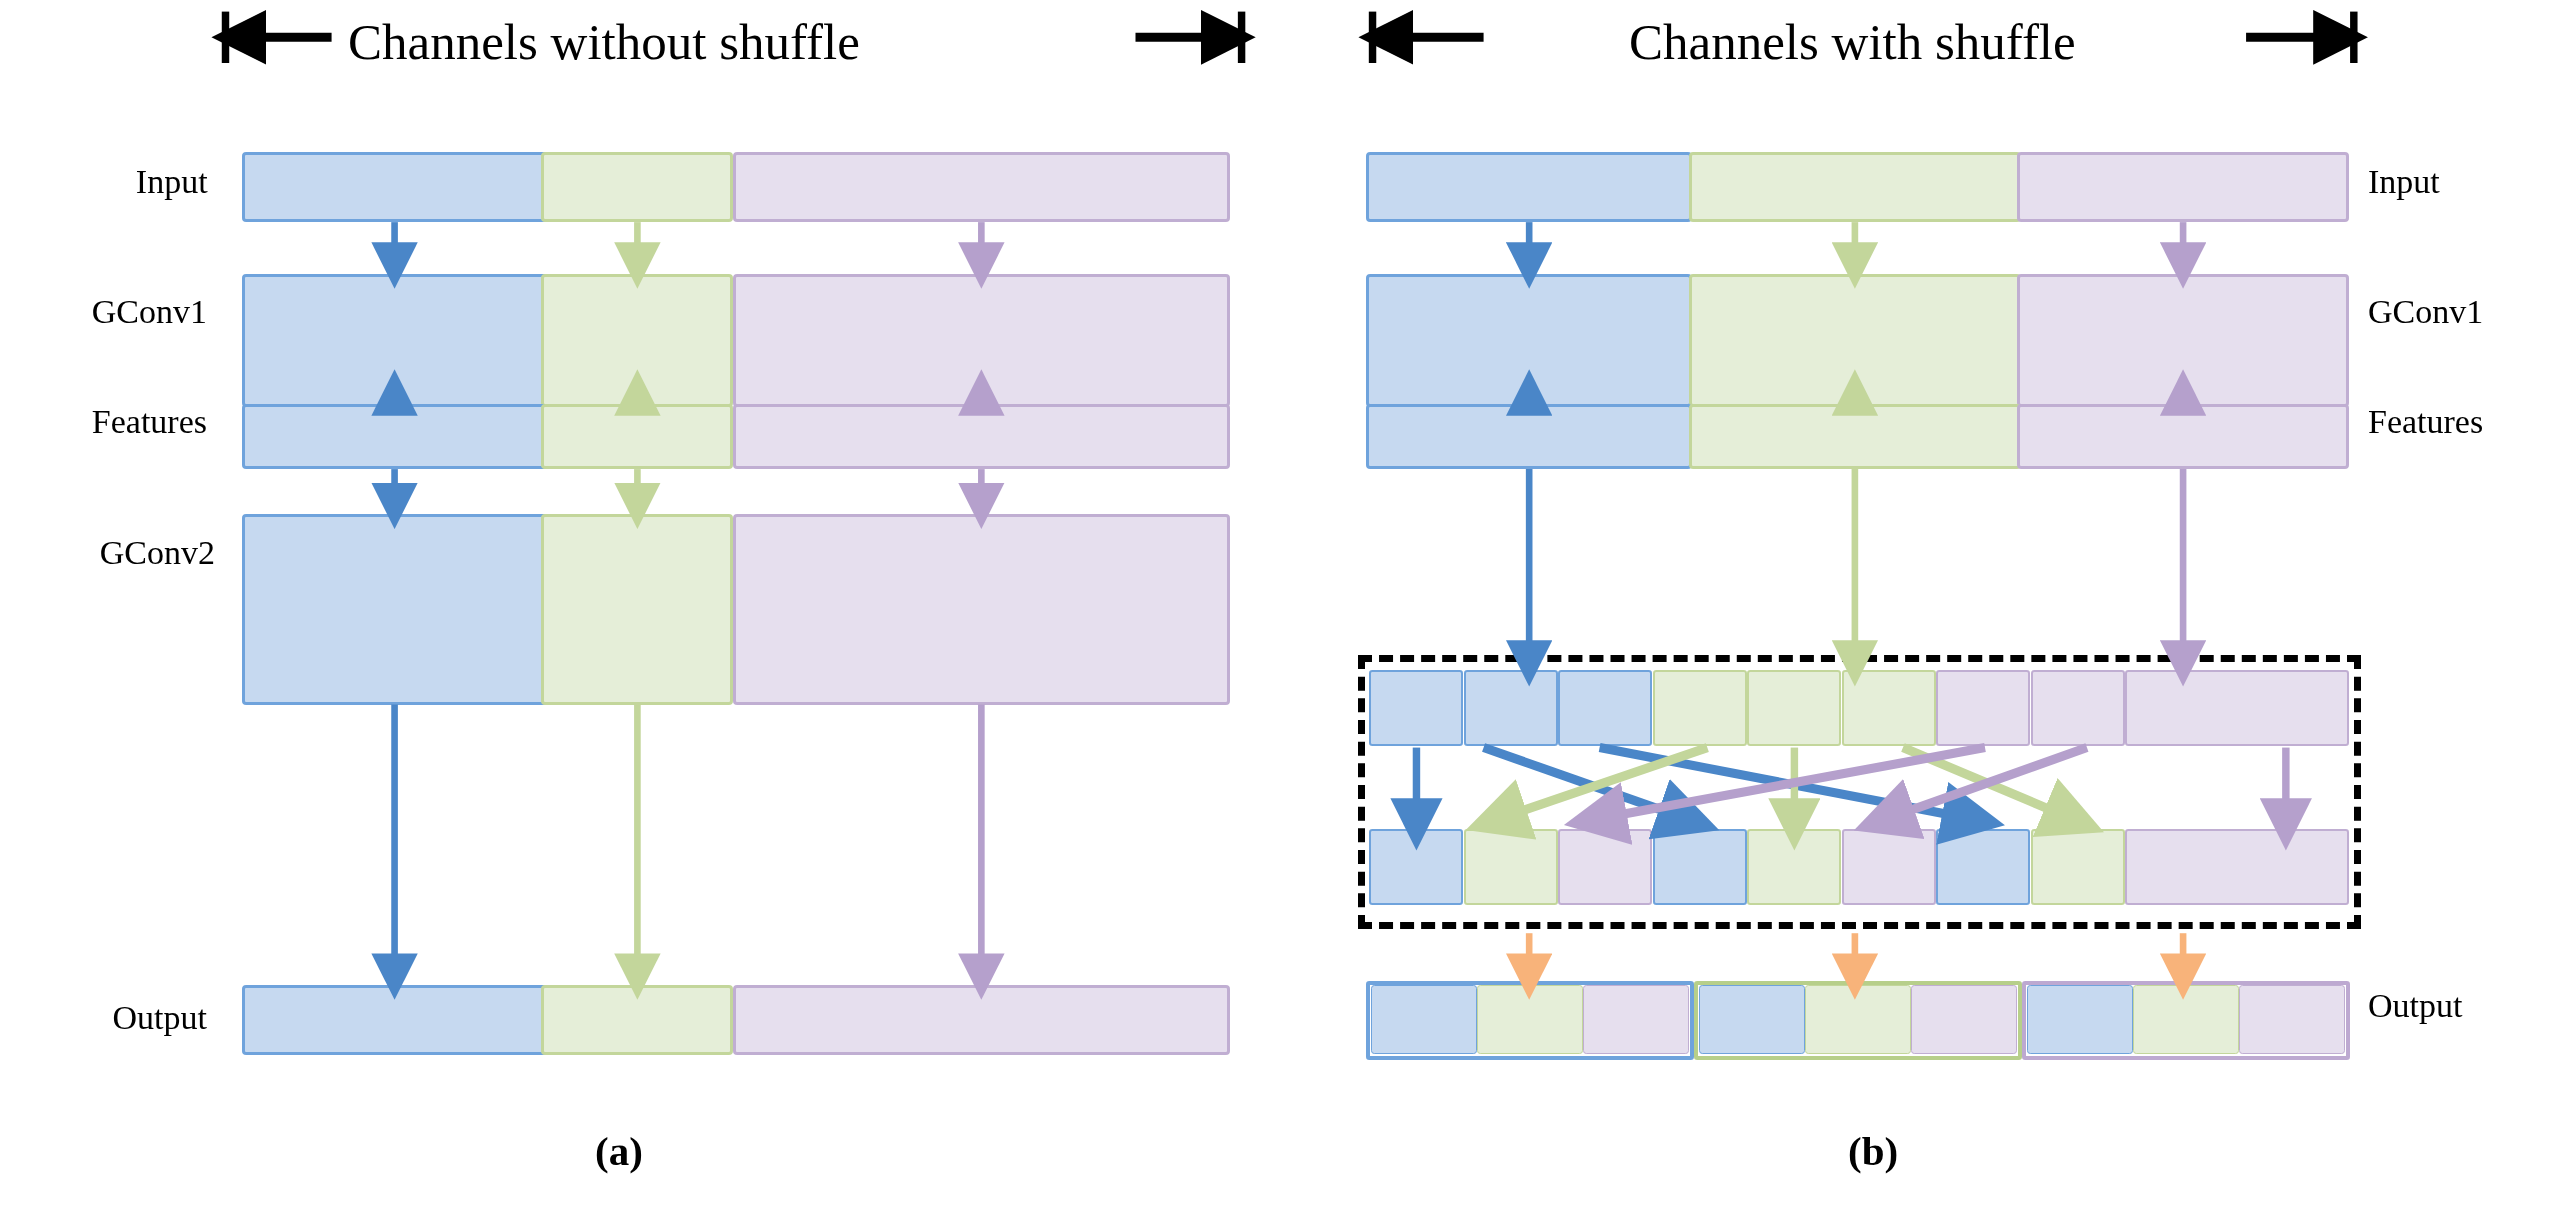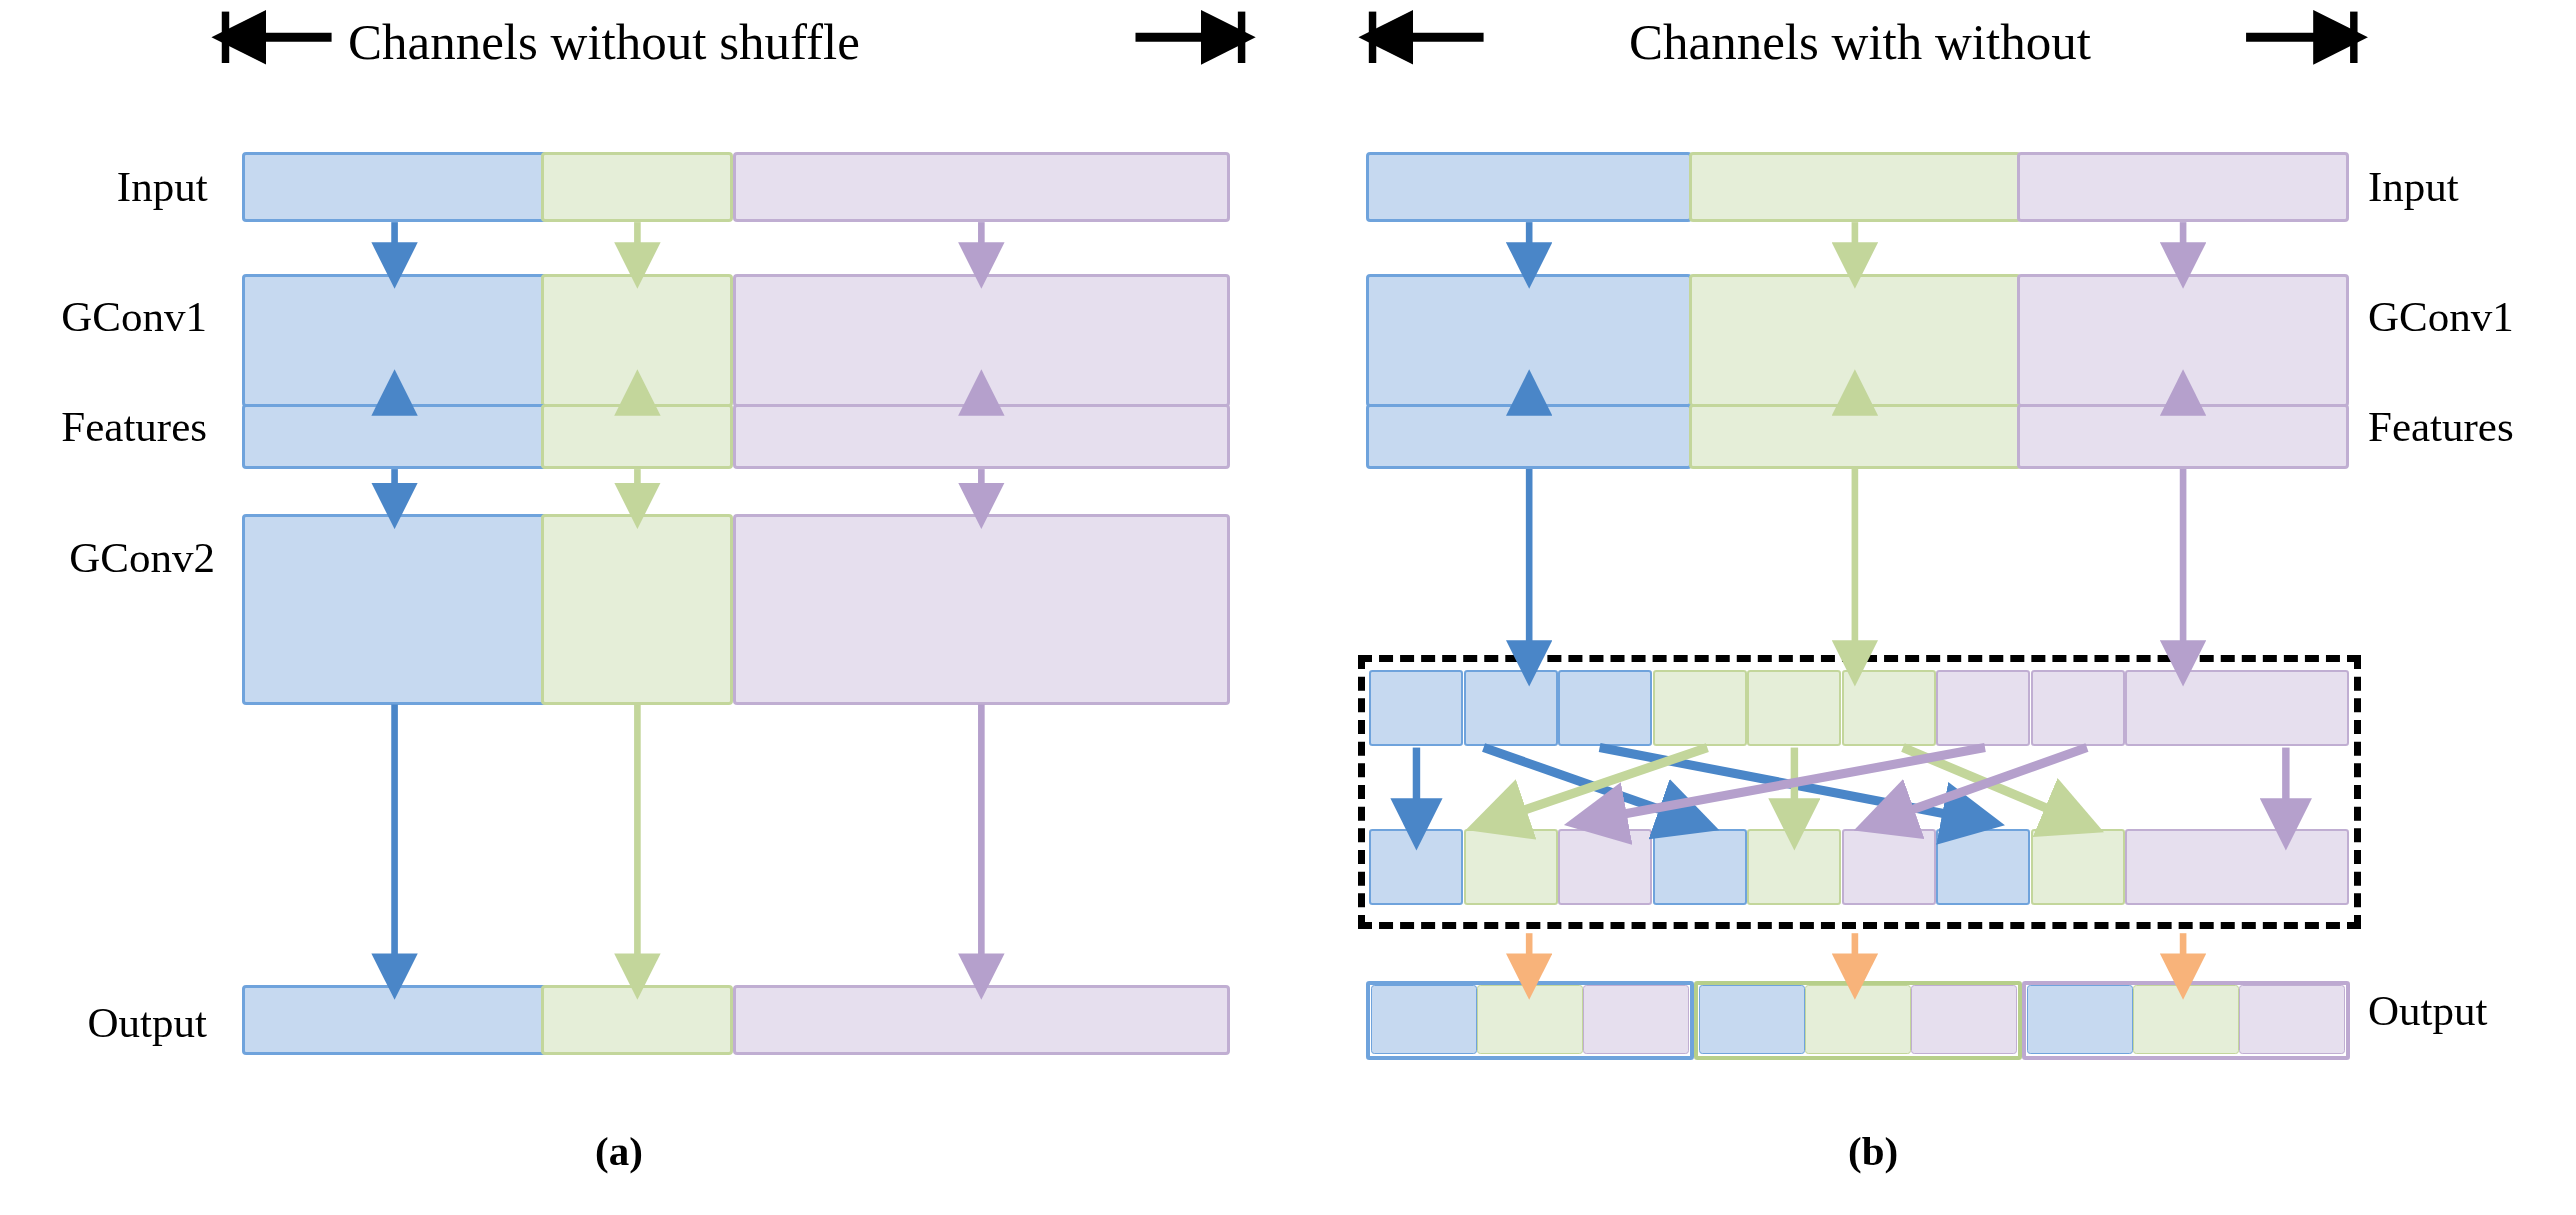--- a/index.html
+++ b/index.html
@@ -3,21 +3,21 @@
 <meta charset="utf-8">
 <style>
   html,body{margin:0;padding:0;background:#ffffff;}
   body{width:2576px;height:1215px;position:relative;
        font-family:"Liberation Serif","DejaVu Serif",serif;
        -webkit-font-smoothing:antialiased;overflow:hidden;}
 
   .stage{position:absolute;left:0;top:0;width:2576px;height:1215px;}
 
   
-  .lbl{position:absolute;color:#000;font-size:43px;line-height:1.08;white-space:pre;}
+  .lbl{position:absolute;color:#000;font-size:34px;line-height:1.08;white-space:pre;}
   .lbl.r{text-align:left;}
   .lbl.l{text-align:right;}
   .hdr{position:absolute;color:#000;font-size:51px;white-space:nowrap;}
   .panel-tag{position:absolute;color:#000;font-size:41px;font-weight:bold;white-space:nowrap;}
 
   
   .blk{position:absolute;box-sizing:border-box;border-radius:4.1px;}
   .blk.blue  {background:#c6d9f0;border:3.3px solid #6fa3dc;}
   .blk.green {background:#e5eed8;border:3.3px solid #c3d69b;}
   .blk.purp  {background:#e6dfee;border:3.3px solid #c0aed2;}
@@ -69,21 +69,21 @@
   <div class="blk blue" style="left:242px;top:514px;width:305px;height:191px;"></div>
   <div class="blk green" style="left:541px;top:514px;width:192px;height:191px;"></div>
   <div class="blk purp" style="left:733px;top:514px;width:497px;height:191px;"></div>
 
   <div class="blk blue" style="left:242px;top:985px;width:305px;height:70px;"></div>
   <div class="blk green" style="left:541px;top:985px;width:192px;height:70px;"></div>
   <div class="blk purp" style="left:733px;top:985px;width:497px;height:70px;"></div>
 
   <div class="panel-tag" style="left:595px;top:1127px;">(a)</div>
 
-  <div class="hdr" style="left:1629px;top:13.3px;">Channels with without</div>
+  <div class="hdr" style="left:1629px;top:13.3px;">Channels with shuffle</div>
 
   <div class="lbl r" style="left:2368px;top:164px;">Input</div>
   <div class="lbl r" style="left:2368px;top:294px;">GConv1</div>
   <div class="lbl r" style="left:2368px;top:404px;">Features</div>
   <div class="lbl r" style="left:2368px;top:988px;">Output</div>
 
   <div class="blk blue" style="left:1366px;top:152px;width:326px;height:70px;"></div>
   <div class="blk green" style="left:1689px;top:152px;width:332px;height:70px;"></div>
   <div class="blk purp" style="left:2017px;top:152px;width:332px;height:70px;"></div>
 

